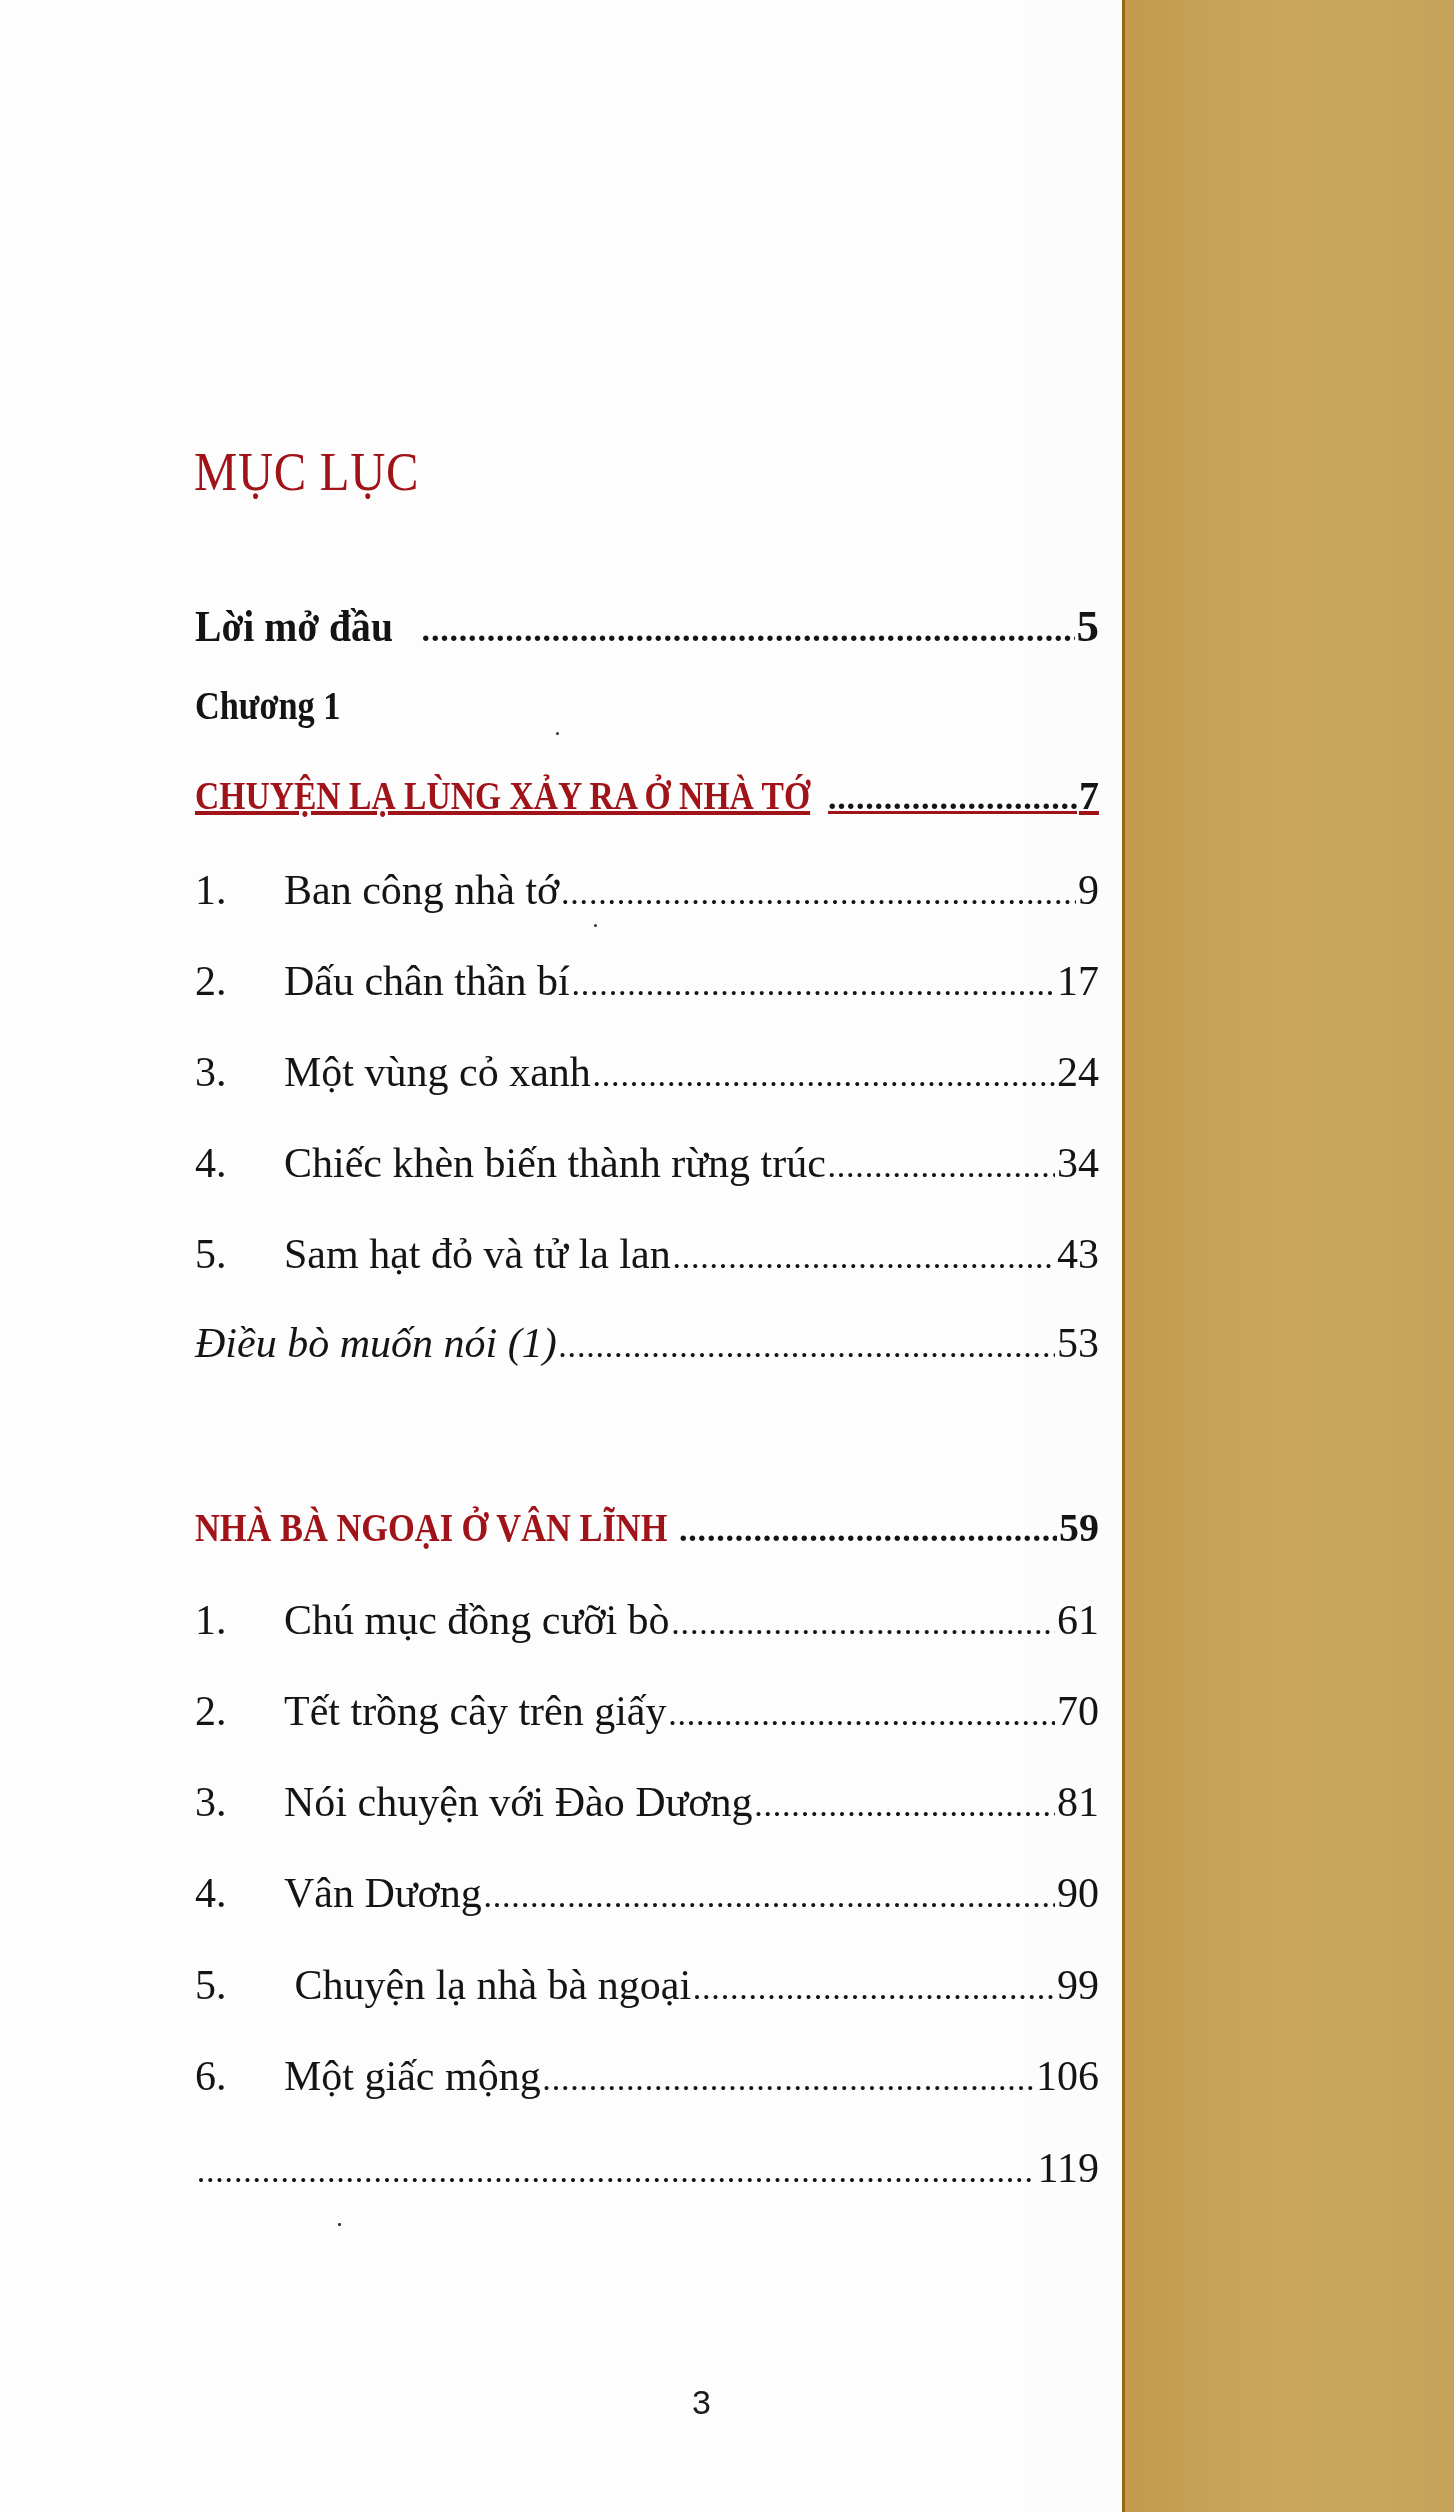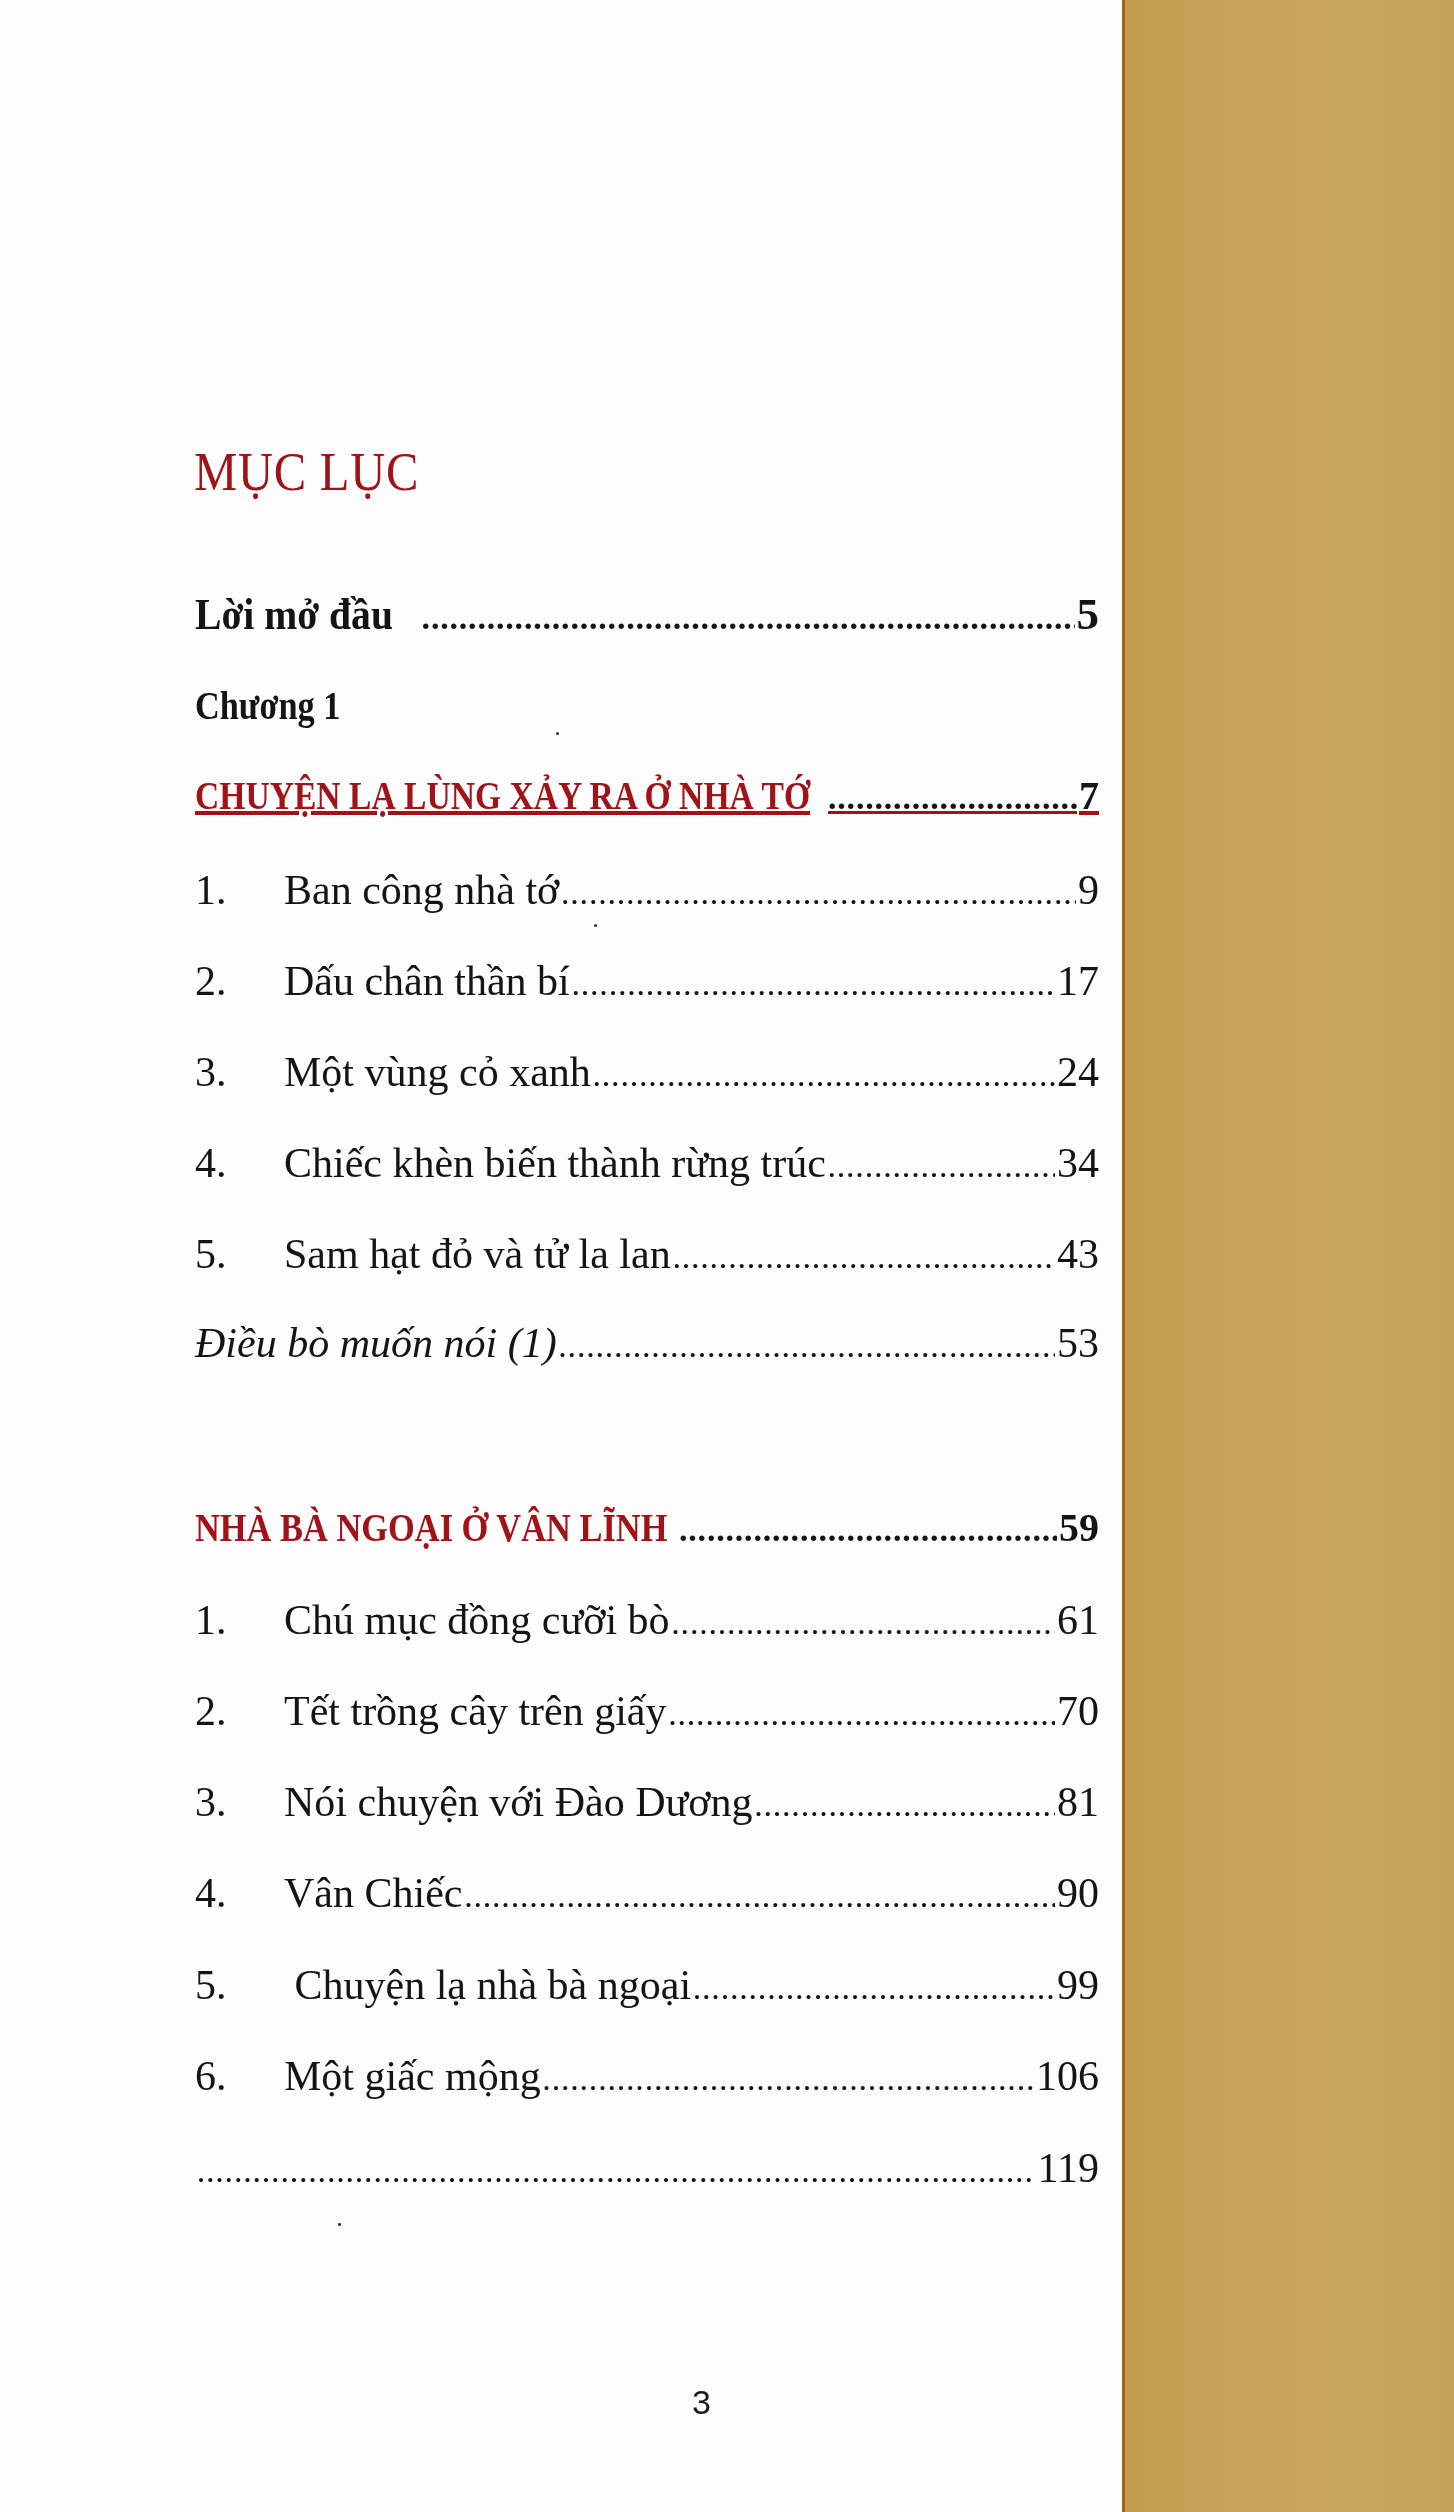--- a/index.html
+++ b/index.html
@@ -33,21 +33,21 @@
   .row .num { width:89px; flex:0 0 89px; }
   .row .label { flex:0 0 auto; }
   .row .dots {
     flex:1 1 auto; overflow:hidden; letter-spacing:0.8px;
     font-size:34px; margin:0 1.7px; min-width:17px;
   }
   .row .dots::before {
     content:"........................................................................................................................................................................";
   }
   .row .pg { flex:0 0 auto; text-align:right; }
-  .row.bold { font-weight:bold; font-size:45px; }
+  .row.bold { font-weight:bold; font-size:45px;margin-top:12px; }
   .row.chapter-head { font-weight:bold; font-size:39px; }
   .row.chapter-title { font-weight:bold; color:#a01419; font-size:40px; }
   .row.chapter-title .dots, .row.chapter-title .pg { color:#141414; }
   .row.italic .label { font-style:italic;text-align:center; }
   .cond { transform:scaleX(0.88); transform-origin:left; display:inline-block; }
   .folio {
     position:absolute; left:692px; top:2383px;
     font-family:"Liberation Sans","DejaVu Sans",sans-serif;
     font-size:34px; color:#1a1a1a;
   }
@@ -130,21 +130,21 @@
     <span class="pg">70</span>
   </div>
   <div class="row" style="top:1777px;">
     <span class="num">3.</span>
     <span class="label">Nói chuyện với Đào Dương</span>
     <span class="dots"></span>
     <span class="pg">81</span>
   </div>
   <div class="row" style="top:1868px;">
     <span class="num">4.</span>
-    <span class="label">Vân Chiếc</span>
+    <span class="label">Vân Dương</span>
     <span class="dots"></span>
     <span class="pg">90</span>
   </div>
   <div class="row" style="top:1960px;">
     <span class="num">5.</span>
     <span class="label" style="white-space:pre;"> Chuyện lạ nhà bà ngoại</span>
     <span class="dots"></span>
     <span class="pg">99</span>
   </div>
   <div class="row" style="top:2051px;">

